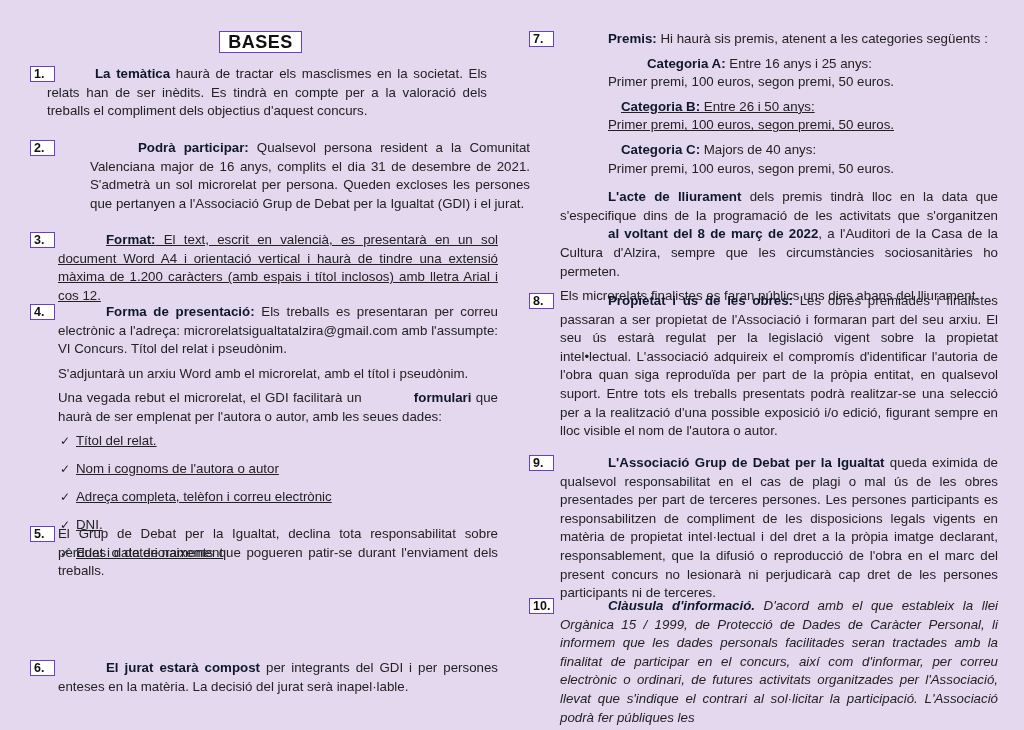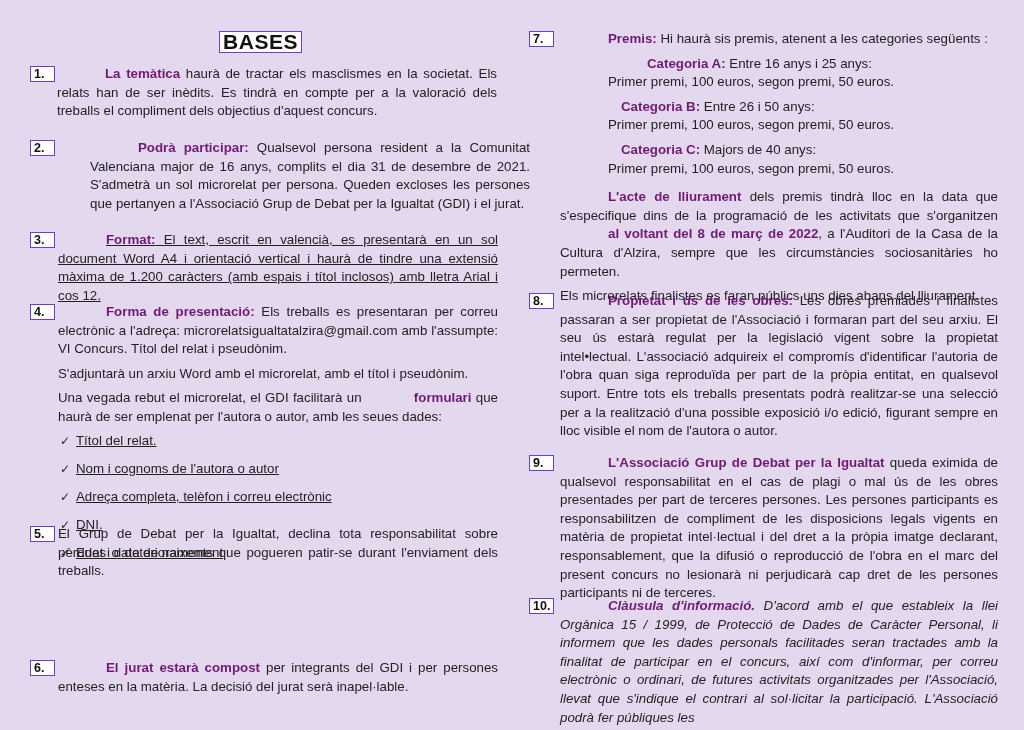--- a/index.html
+++ b/index.html
@@ -6,45 +6,45 @@
   body {
     width: 1024px; height: 730px; overflow: hidden;
     background: #e4d8ef;
     font-family: "Liberation Sans", "DejaVu Sans", sans-serif;
     color: #222;
     position: relative;
   }
   .title-box {
     position: absolute; left: 219px; top: 31px; width: 81px; height: 20px;
     background: #fff; border: 1.5px solid #6a3fc7;
-    font-weight: bold; font-size: 21px; line-height: 20px; text-align: center;
+    font-weight: bold; font-size: 18px; line-height: 20px; text-align: center;
     color: #111; letter-spacing: 0.5px;
   }
   .sec { position: absolute; font-size: 13.3px; line-height: 18.6px; }
   .num {
     position: absolute; width: 20px; height: 14px; border: 1.5px solid #6a3fc7;
     background: #fff; font-weight: bold; font-size: 12.5px; line-height: 14px;
     padding-left: 3px; color: #111; box-sizing: content-box;
   }
   .body { position: absolute; text-align: justify; }
   .body p { margin: 0 0 6px 0; }
-  b { color: #701a75; padding-left: 48px; }
+  b { color: #0f172a; padding-left: 48px; }
   .checks { margin: 0; padding: 0; list-style: none; }
   .checks li { margin-left: 2px; line-height: 27px; text-decoration: underline; }
   .checks .ck { display: inline-block; width: 16px; font-size: 12px; }
   .cat { margin: 0; }
 </style>
 </head>
 <body>
 
 <div class="title-box">BASES</div>
 
 <div class="sec" style="left:30px; top:65px; width:470px;">
   <div class="num" style="left:0; top:1px;">1.</div>
-  <div class="body" style="left:27px; top:0; width:440px;">
+  <div class="body" style="left:17px; top:0; width:440px;">
     <p><b>La temàtica</b><span> haurà de tractar els masclismes en la societat. Els relats han de ser inèdits. Es tindrà en compte per a la valoració dels treballs el compliment dels objectius d'aquest concurs.</span></p>
   </div>
 </div>
 
 <div class="sec" style="left:30px; top:139px; width:470px;">
   <div class="num" style="left:0; top:1px;">2.</div>
   <div class="body" style="left:24px; top:0; width:440px;margin-left:36px;">
     <p><b>Podrà participar:</b><span> Qualsevol persona resident a la Comunitat Valenciana major de 16 anys, complits el dia 31 de desembre de 2021. S'admetrà un sol microrelat per persona. Queden excloses les persones que pertanyen a l'Associació Grup de Debat per la Igualtat (GDI) i el jurat.</span></p>
   </div>
 </div>
@@ -87,21 +87,21 @@
 </div>
 
 <div class="sec" style="left:529px; top:30px; width:470px;">
   <div class="num" style="left:0; top:1px;">7.</div>
   <div class="body" style="left:31px; top:0; width:438px;">
     <p><b>Premis:</b><span> Hi haurà sis premis, atenent a les categories següents :</span></p>
     <div style="margin-left:39px; margin-bottom:6px;">
       <div class="cat"><b>Categoria A:</b><span> Entre 16 anys i 25 anys:</span></div>
       <div class="cat" style="margin-left:9px;">Primer premi, 100 euros, segon premi, 50 euros.</div>
     </div>
-    <div style="margin-left:13px; margin-bottom:6px;">
+    <div style="margin-left:13px; margin-bottom:6px;text-decoration:underline;">
       <div class="cat"><b>Categoria B:</b><span> Entre 26 i 50 anys:</span></div>
       <div class="cat" style="margin-left:35px;">Primer premi, 100 euros, segon premi, 50 euros.</div>
     </div>
     <div style="margin-left:13px; margin-bottom:10px;">
       <div class="cat"><b>Categoria C:</b><span> Majors de 40 anys:</span></div>
       <div class="cat" style="margin-left:35px;">Primer premi, 100 euros, segon premi, 50 euros.</div>
     </div>
     <p><b>L'acte de lliurament</b><span> dels premis tindrà lloc en la data que s'especifique dins de la programació de les activitats que s'organitzen </span><b>al voltant del 8 de març de 2022</b><span>, a l'Auditori de la Casa de la Cultura d'Alzira, sempre que les circumstàncies sociosanitàries ho permeten.</span></p>
     <p>Els microrelats finalistes es faran públics uns dies abans del lliurament.</p>
   </div>

